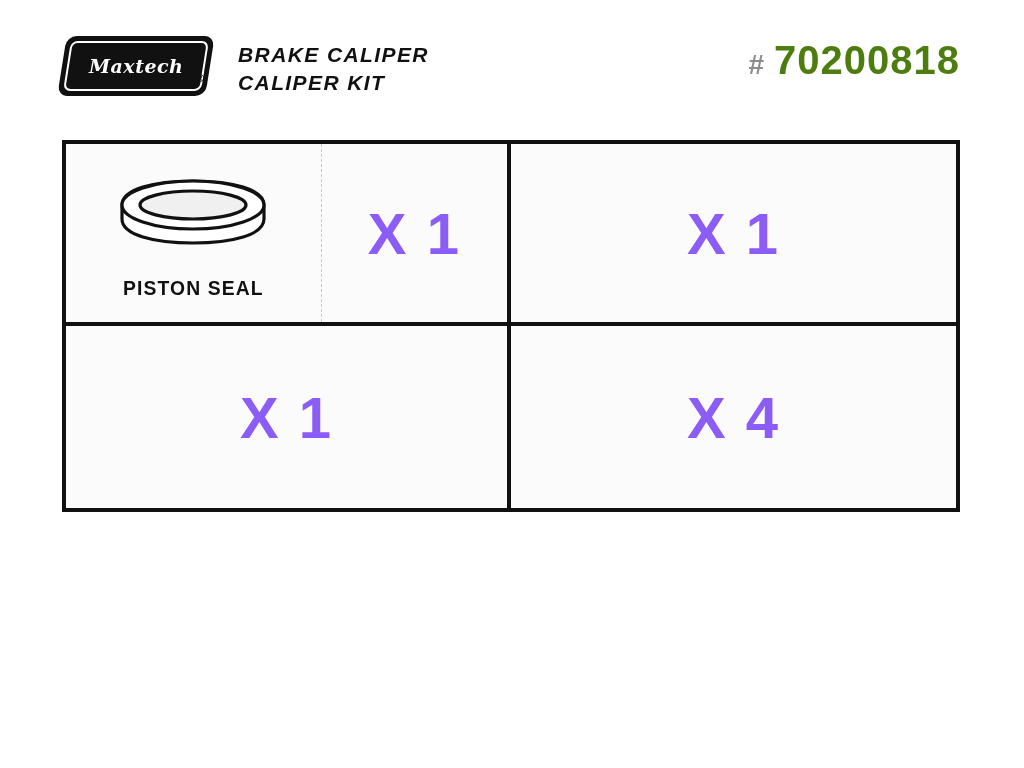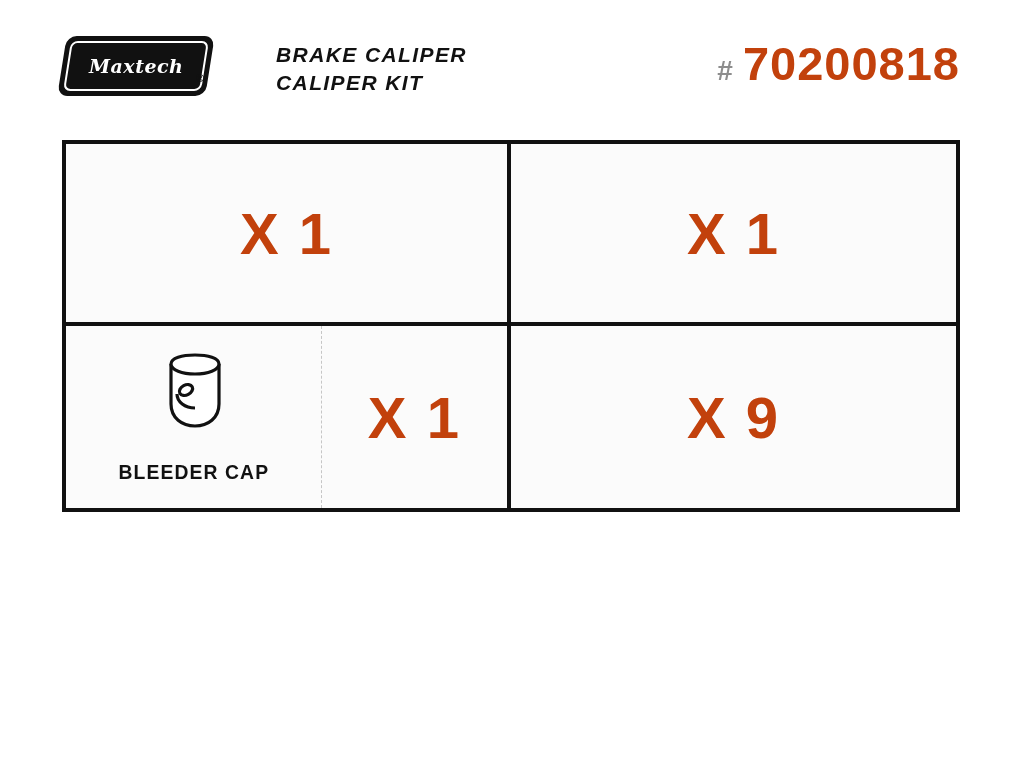--- a/index.html
+++ b/index.html
@@ -71,42 +71,42 @@
     left: 238px;
     top: 41px;
     font-family: "Liberation Sans", sans-serif;
     font-style: italic;
     font-weight: bold;
     font-size: 21px;
     letter-spacing: 1.4px;
     line-height: 28px;
     color: #111111;
   }
-  .kit-title div { white-space: nowrap; margin-left: 38px; }
+  .kit-title div { white-space: nowrap; }
 
   .part-number-wrap {
     position: absolute;
     right: 64px;
     top: 40px;
     display: flex;
     align-items: baseline;
     gap: 10px;
   }
   .hash {
     font-family: "Liberation Sans", sans-serif;
     font-weight: bold;
     font-size: 28px;
     color: #8d8d8d;
   }
   .part-number {
     font-family: "Liberation Sans", sans-serif;
     font-weight: bold;
-    font-size: 47px;
+    font-size: 40px;
     letter-spacing: 1px;
-    color: #c2410c;
+    color: #4d7c0f;
     line-height: 1;
   }
 
   
   .kit-table {
     position: absolute;
     left: 62px;
     top: 140px;
     width: 898px;
     height: 372px;
@@ -139,21 +139,21 @@
   }
   .cell-qty {
     flex: 1 1 auto;
     display: flex;
     align-items: center;
     justify-content: center;
     font-family: "Liberation Sans", sans-serif;
     font-weight: bold;
     font-size: 58px;
     letter-spacing: 2px;
-    color: #c2410c;
+    color: #8b5cf6;
   }
 
   .part-art {
     height: 100px;
     display: flex;
     align-items: center;
     justify-content: center;
     margin-bottom: 16px;
   }
   .part-label {
@@ -187,42 +187,41 @@
   <div class="part-number-wrap">
     <span class="hash">#</span>
     <span class="part-number">70200818</span>
   </div>
 
 </div>
 
 <div class="kit-table">
 
   <div class="kit-cell border-right border-bottom">
-    <div class="cell-qty">X 1</div>
-  </div>
-
-  <div class="kit-cell border-bottom">
-    <div class="cell-qty">X 1</div>
-  </div>
-
-  <div class="kit-cell border-right">
-
     <div class="cell-main">
       <div class="part-art">
-        <svg width="110" height="96" viewBox="0 0 110 96">
+        <svg width="170" height="90" viewBox="0 0 170 90">
           <g fill="none" stroke="#111111" stroke-width="3.2" stroke-linejoin="round">
-            <path d="M33 18 C33 12 44 9 57 9 C70 9 81 12 81 18 L81 58 C81 72 70 80 57 80 C44 80 33 72 33 58 Z" fill="#ffffff"></path>
-            <path d="M33 18 C33 24 44 28 57 28 C70 28 81 24 81 18" fill="#ffffff"></path>
-            <path d="M39 48 C39 56 47 62 57 62"></path>
-            <ellipse cx="48" cy="44" rx="7" ry="5" transform="rotate(-28 48 44)"></ellipse>
+            <path d="M14 40 C14 24 46 16 85 16 C124 16 156 24 156 40 L156 54 C156 70 124 78 85 78 C46 78 14 70 14 54 Z" fill="#ffffff"></path>
+            <ellipse cx="85" cy="40" rx="71" ry="24" fill="#ffffff"></ellipse>
+            <ellipse cx="85" cy="40" rx="53" ry="14" fill="#f0f0f0"></ellipse>
           </g>
         </svg>
       </div>
-      <div class="part-label">BLEEDER CAP</div>
+      <div class="part-label">PISTON SEAL</div>
     </div>
     <div class="cell-qty">X 1</div>
   </div>
 
+  <div class="kit-cell border-bottom">
+    <div class="cell-qty">X 1</div>
+  </div>
+
+  <div class="kit-cell border-right">
+
+    <div class="cell-qty">X 1</div>
+  </div>
+
   <div class="kit-cell">
-    <div class="cell-qty">X 9</div>
+    <div class="cell-qty">X 4</div>
   </div>
 
 </div>
 
 </body></html>

